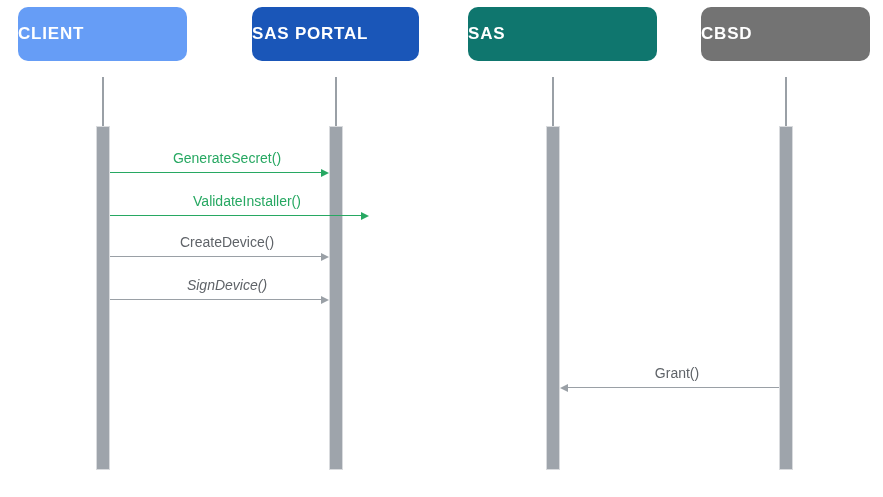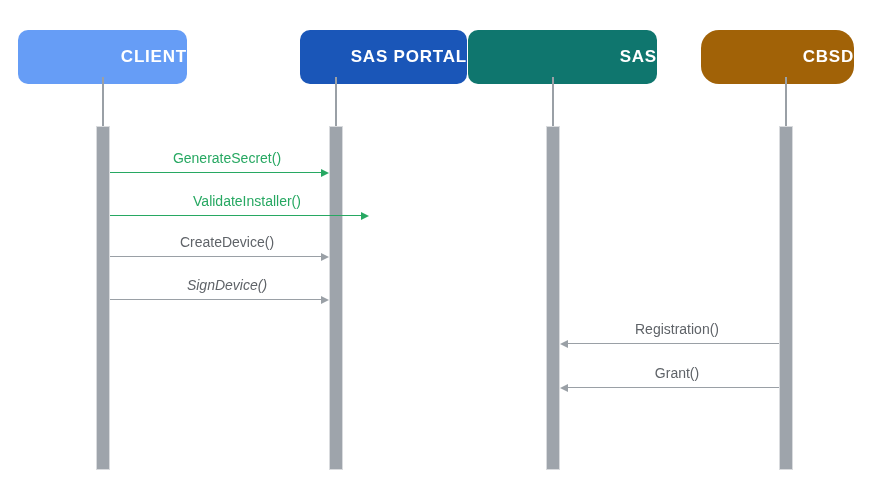--- a/index.html
+++ b/index.html
@@ -9,23 +9,23 @@
     width: 883px; height: 497px; overflow: hidden;
   }
   .canvas {
     position: relative;
     width: 883px; height: 497px;
     background: #ffffff;
   }
   
   .actor {
     position: absolute;
-    top: 30px; height: 54px;
+    top: 7px; height: 54px;
     border-radius: 10px;
-    display: flex; align-items: center; justify-content: flex-end;
+    display: flex; align-items: center; justify-content: flex-start;
   }
   .actor-label {
     color: #ffffff;
     font-weight: 700;
     font-size: 17px;
     letter-spacing: 0.8px;
   }
   
   .lifeline {
     position: absolute;
@@ -77,27 +77,27 @@
   }
 </style>
 </head>
 <body>
 
 <div class="canvas">
 
   <div class="actor" style="left: 18px; width: 169px; background: rgb(102, 157, 246);">
     <span class="actor-label">CLIENT</span>
   </div>
-  <div class="actor" style="left: 252px; width: 167px; background: rgb(26, 86, 184); margin-left: 48px;">
+  <div class="actor" style="left: 252px; width: 167px; background: rgb(26, 86, 184);">
     <span class="actor-label">SAS PORTAL</span>
   </div>
   <div class="actor" style="left: 468px; width: 189px; background: #0f766e;">
     <span class="actor-label">SAS</span>
   </div>
-  <div class="actor" style="left: 701px; width: 153px; background: #a16207; border-radius: 18px;">
+  <div class="actor" style="left: 701px; width: 169px; background: #737373;">
     <span class="actor-label">CBSD</span>
   </div>
 
   <div class="lifeline" style="left:101.5px;"></div>
   <div class="lifeline" style="left:334.5px;"></div>
   <div class="lifeline" style="left:551.5px;"></div>
   <div class="lifeline" style="left:784.5px;"></div>
 
   <div class="activation" style="left:95.5px;"></div>
   <div class="activation" style="left:328.5px;"></div>
@@ -118,24 +118,19 @@
     <span class="label">CreateDevice()</span>
     <span class="line"></span>
     <span class="arrowhead right"></span>
   </div>
   <div class="msg dir-right" style="left: 110px; width: 219px; top: 276px; font-style: italic; --line: #9AA0A6; --label: #5F6368;">
     <span class="label">SignDevice()</span>
     <span class="line"></span>
     <span class="arrowhead right"></span>
   </div>
 
-  <div class="msg dir-left" style="left: 560px; width: 219px; top: 320px; --line: #9AA0A6; --label: #5F6368;">
-    <span class="label">Registration()</span>
-    <span class="line"></span>
-    <span class="arrowhead left"></span>
-  </div>
   <div class="msg dir-left" style="left: 560px; width: 219px; top: 364px; --line: #9AA0A6; --label: #5F6368;">
     <span class="label">Grant()</span>
     <span class="line"></span>
     <span class="arrowhead left"></span>
   </div>
 
 </div>
 
 </body></html>

